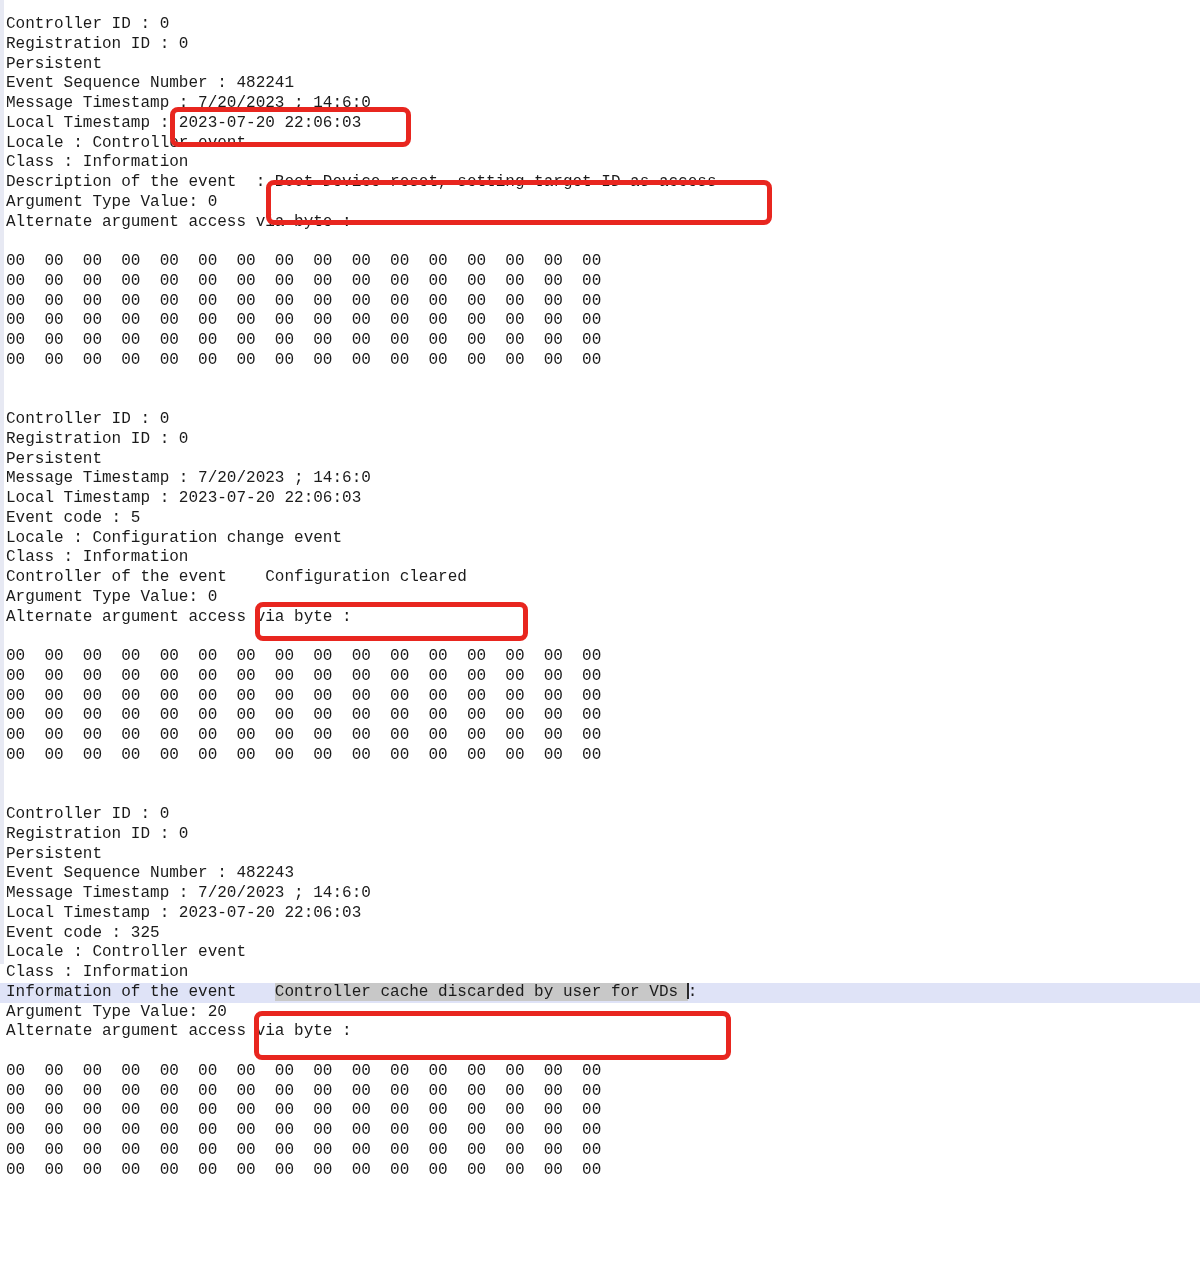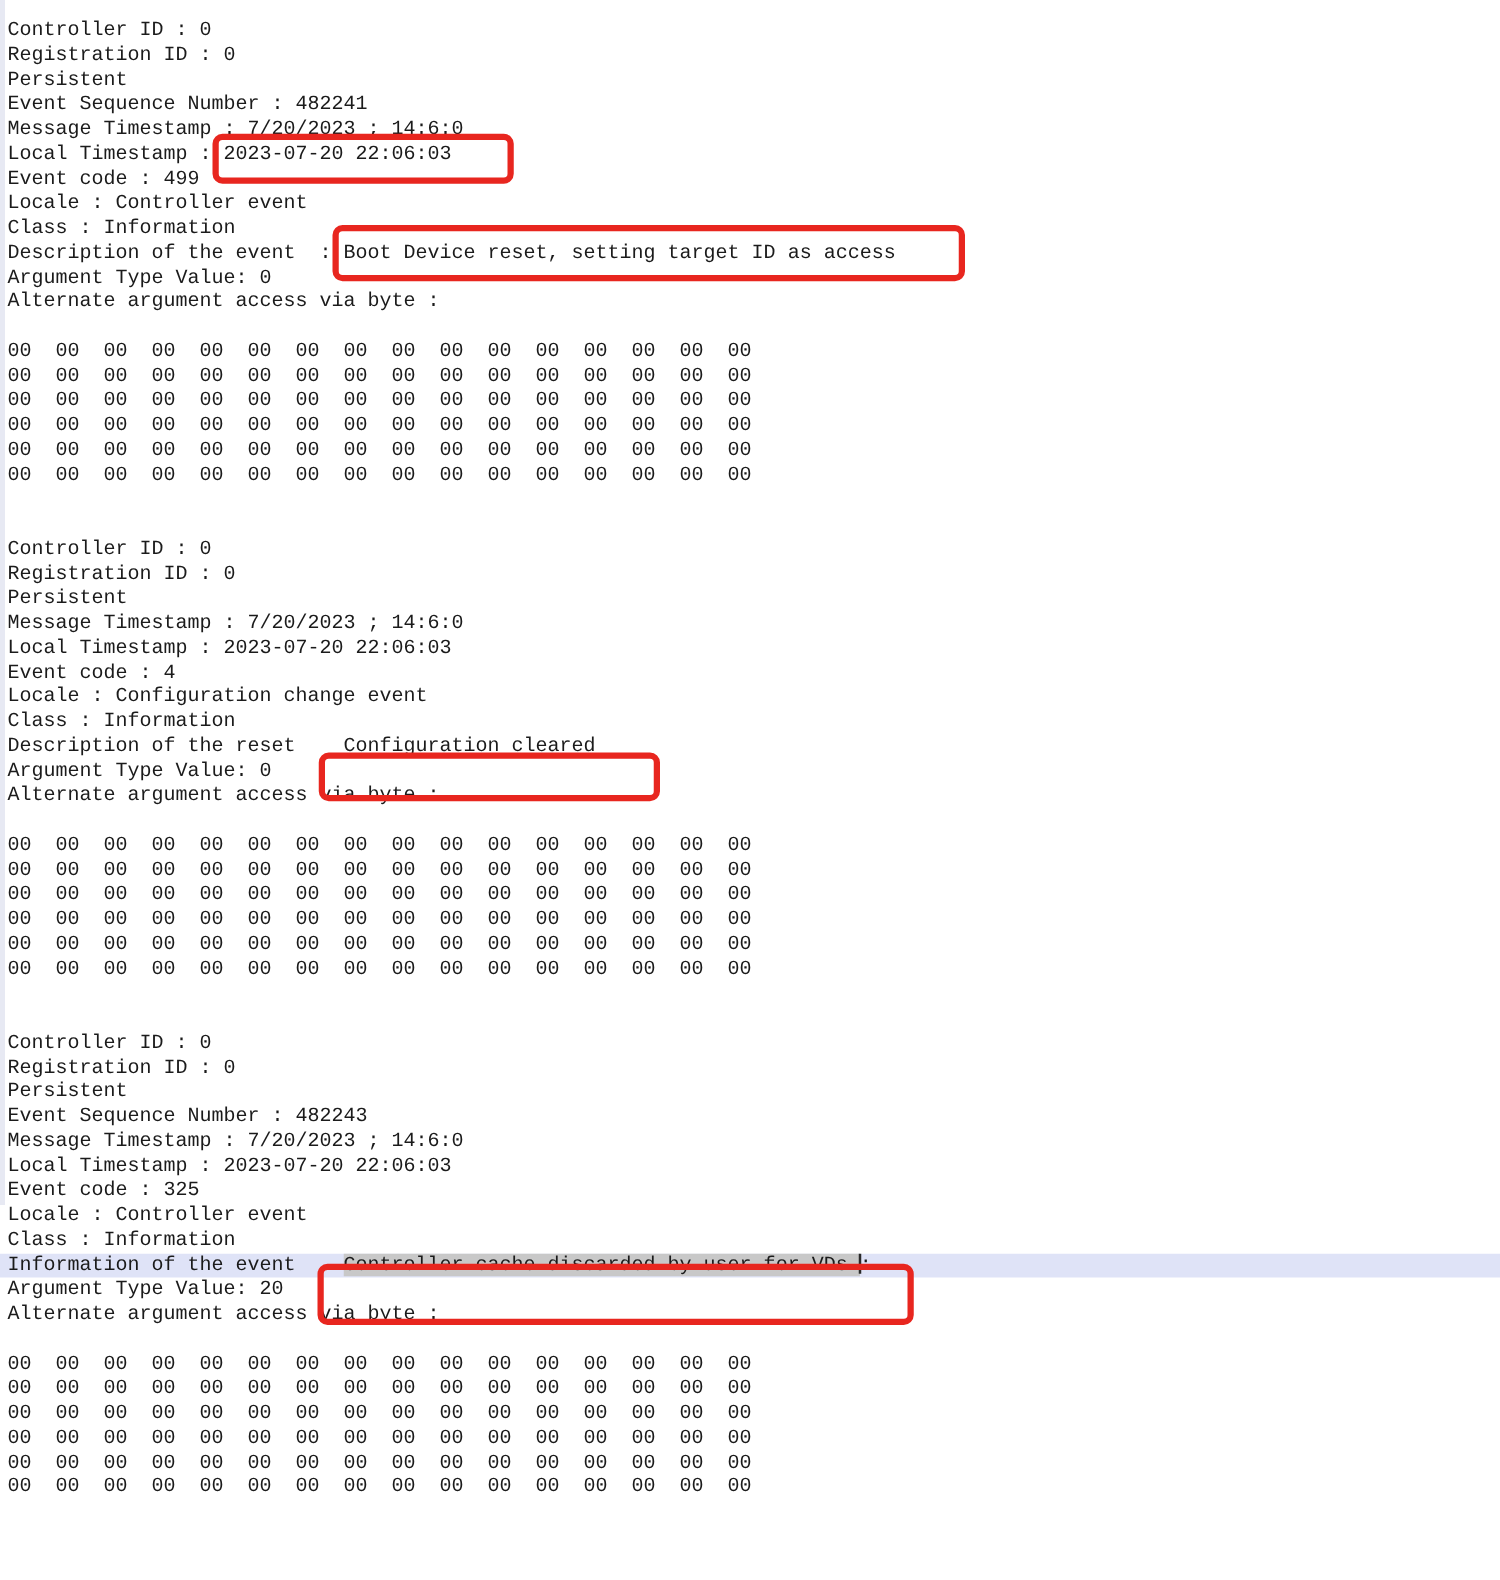--- a/index.html
+++ b/index.html
@@ -76,44 +76,43 @@
 
 <div id="page">
   <div id="left-strip"></div>
   <div id="log-view">
       <div class="line"><span>Controller ID : 0</span></div>
       <div class="line"><span>Registration ID : 0</span></div>
       <div class="line"><span>Persistent</span></div>
       <div class="line"><span>Event Sequence Number : 482241</span></div>
       <div class="line"><span>Message Timestamp : 7/20/2023 ; 14:6:0</span></div>
       <div class="line"><span>Local Timestamp : 2023-07-20 22:06:03</span></div>
-      <div class="line"><span>Event code : 499</span></div>
       <div class="line"><span>Locale : Controller event</span></div>
       <div class="line"><span>Class : Information</span></div>
       <div class="line"><span>Description of the event  : Boot Device reset, setting target ID as access</span></div>
       <div class="line"><span>Argument Type Value: 0</span></div>
       <div class="line"><span>Alternate argument access via byte :</span></div>
       <div class="line"></div>
       <div class="line">00  00  00  00  00  00  00  00  00  00  00  00  00  00  00  00</div>
       <div class="line">00  00  00  00  00  00  00  00  00  00  00  00  00  00  00  00</div>
       <div class="line">00  00  00  00  00  00  00  00  00  00  00  00  00  00  00  00</div>
       <div class="line">00  00  00  00  00  00  00  00  00  00  00  00  00  00  00  00</div>
       <div class="line">00  00  00  00  00  00  00  00  00  00  00  00  00  00  00  00</div>
       <div class="line">00  00  00  00  00  00  00  00  00  00  00  00  00  00  00  00</div>
       <div class="line"></div>
       <div class="line"></div>
       <div class="line"><span>Controller ID : 0</span></div>
       <div class="line"><span>Registration ID : 0</span></div>
       <div class="line"><span>Persistent</span></div>
       <div class="line"><span>Message Timestamp : 7/20/2023 ; 14:6:0</span></div>
       <div class="line"><span>Local Timestamp : 2023-07-20 22:06:03</span></div>
-      <div class="line"><span>Event code : 4</span></div>
+      <div class="line"><span>Event code : 5</span></div>
       <div class="line"><span>Locale : Configuration change event</span></div>
       <div class="line"><span>Class : Information</span></div>
-      <div class="line"><span>Description of the reset    Configuration cleared</span></div>
+      <div class="line"><span>Controller of the event    Configuration cleared</span></div>
       <div class="line"><span>Argument Type Value: 0</span></div>
       <div class="line"><span>Alternate argument access via byte :</span></div>
       <div class="line"></div>
       <div class="line">00  00  00  00  00  00  00  00  00  00  00  00  00  00  00  00</div>
       <div class="line">00  00  00  00  00  00  00  00  00  00  00  00  00  00  00  00</div>
       <div class="line">00  00  00  00  00  00  00  00  00  00  00  00  00  00  00  00</div>
       <div class="line">00  00  00  00  00  00  00  00  00  00  00  00  00  00  00  00</div>
       <div class="line">00  00  00  00  00  00  00  00  00  00  00  00  00  00  00  00</div>
       <div class="line">00  00  00  00  00  00  00  00  00  00  00  00  00  00  00  00</div>
       <div class="line"></div>

